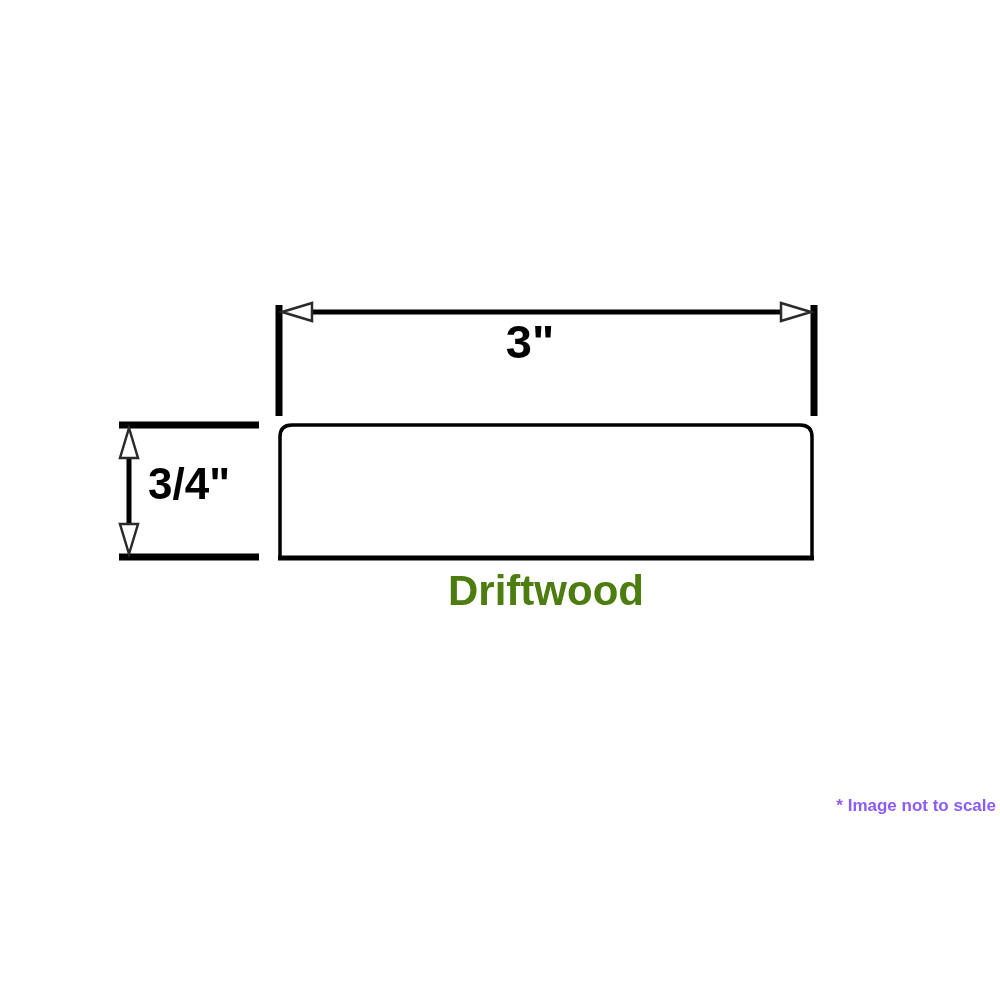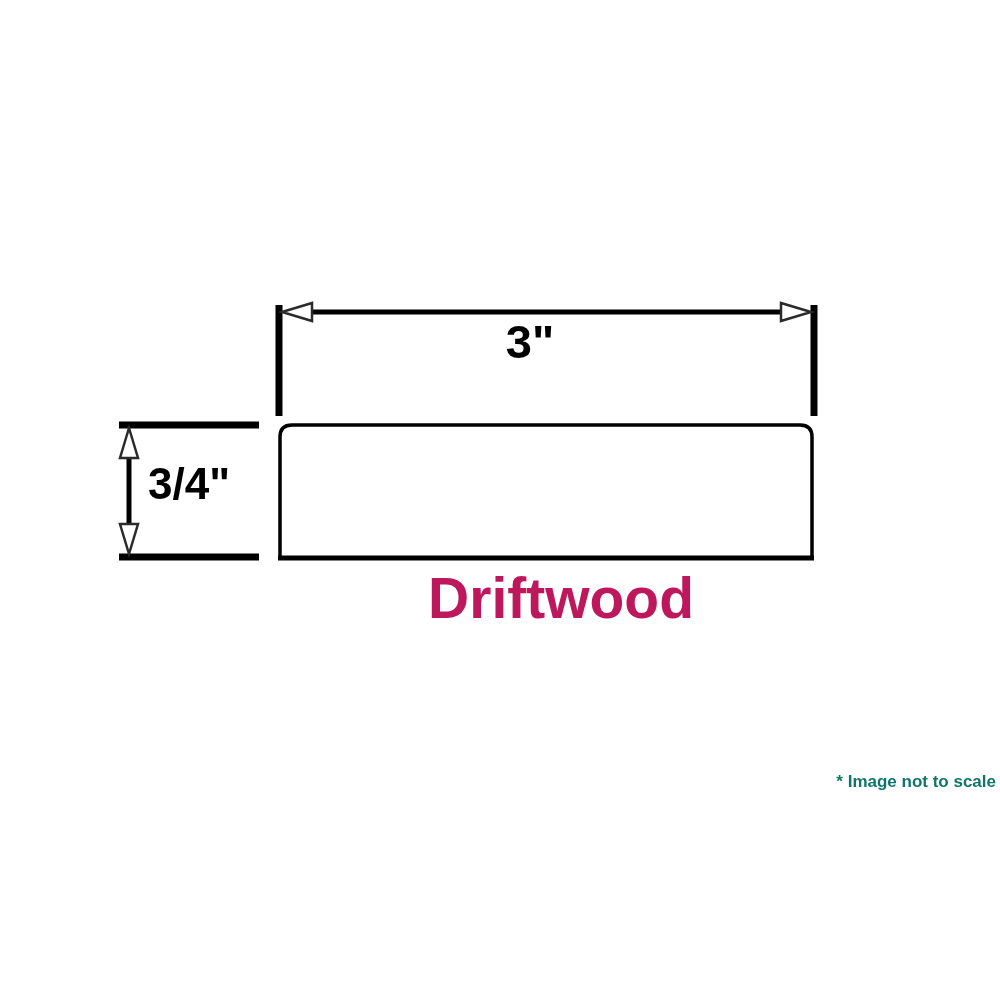--- a/index.html
+++ b/index.html
@@ -45,37 +45,37 @@
     font-size: 47px;
     letter-spacing: 0px;
   }
   #label-height {
     left: 148px;
     top: 462px;
     font-size: 44px;
   }
   #label-product {
     position: absolute;
-    left: 292px;
+    left: 277px;
     top: 570px;
     width: 538px;
     text-align: center;
-    font-size: 57px;
+    font-size: 42px;
     font-weight: bold;
-    color: #be185d;
+    color: #4d7c0f;
     line-height: 1;
     letter-spacing: 0px;
   }
   #label-footnote {
     position: absolute;
     right: 4px;
-    top: 772px;
+    top: 796px;
     font-size: 17px;
     font-weight: bold;
-    color: #0f766e;
+    color: #8b5cf6;
     white-space: nowrap;
     letter-spacing: 0px;
   }
 </style>
 </head>
 <body>
 
 <div id="canvas">
 
   <svg id="drawing" viewBox="0 0 1000 1000" xmlns="http://www.w3.org/2000/svg">

